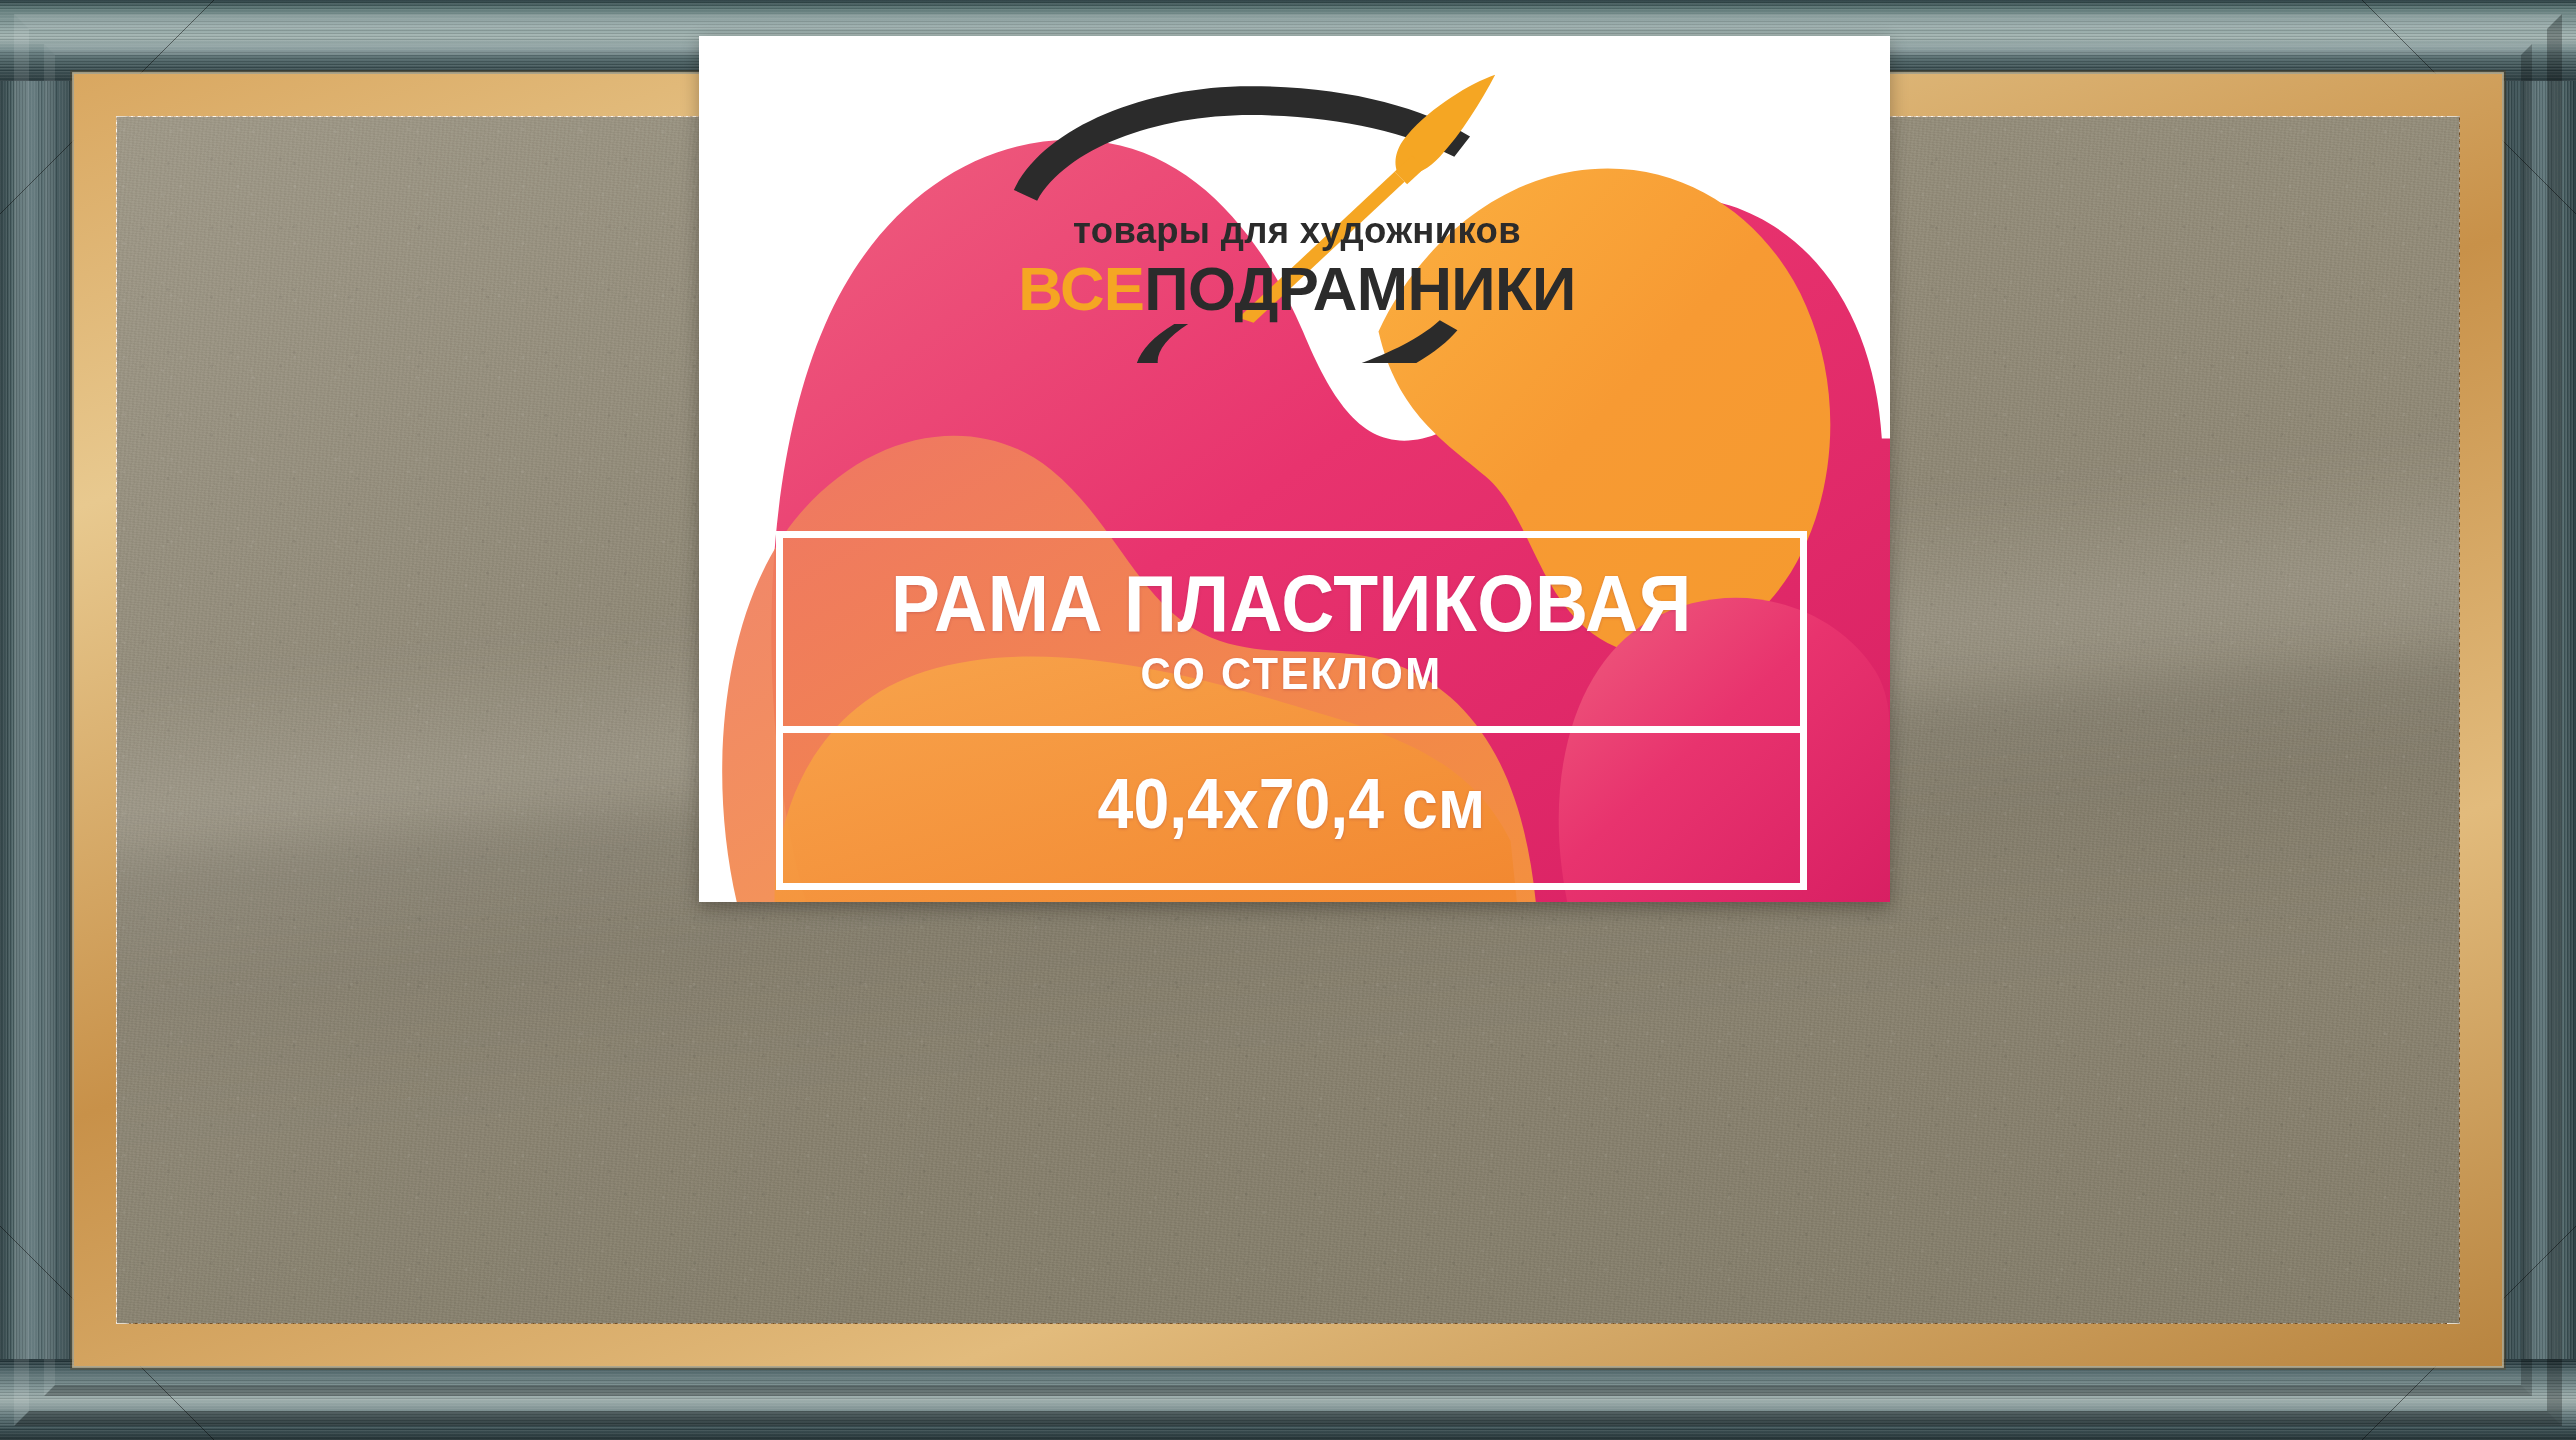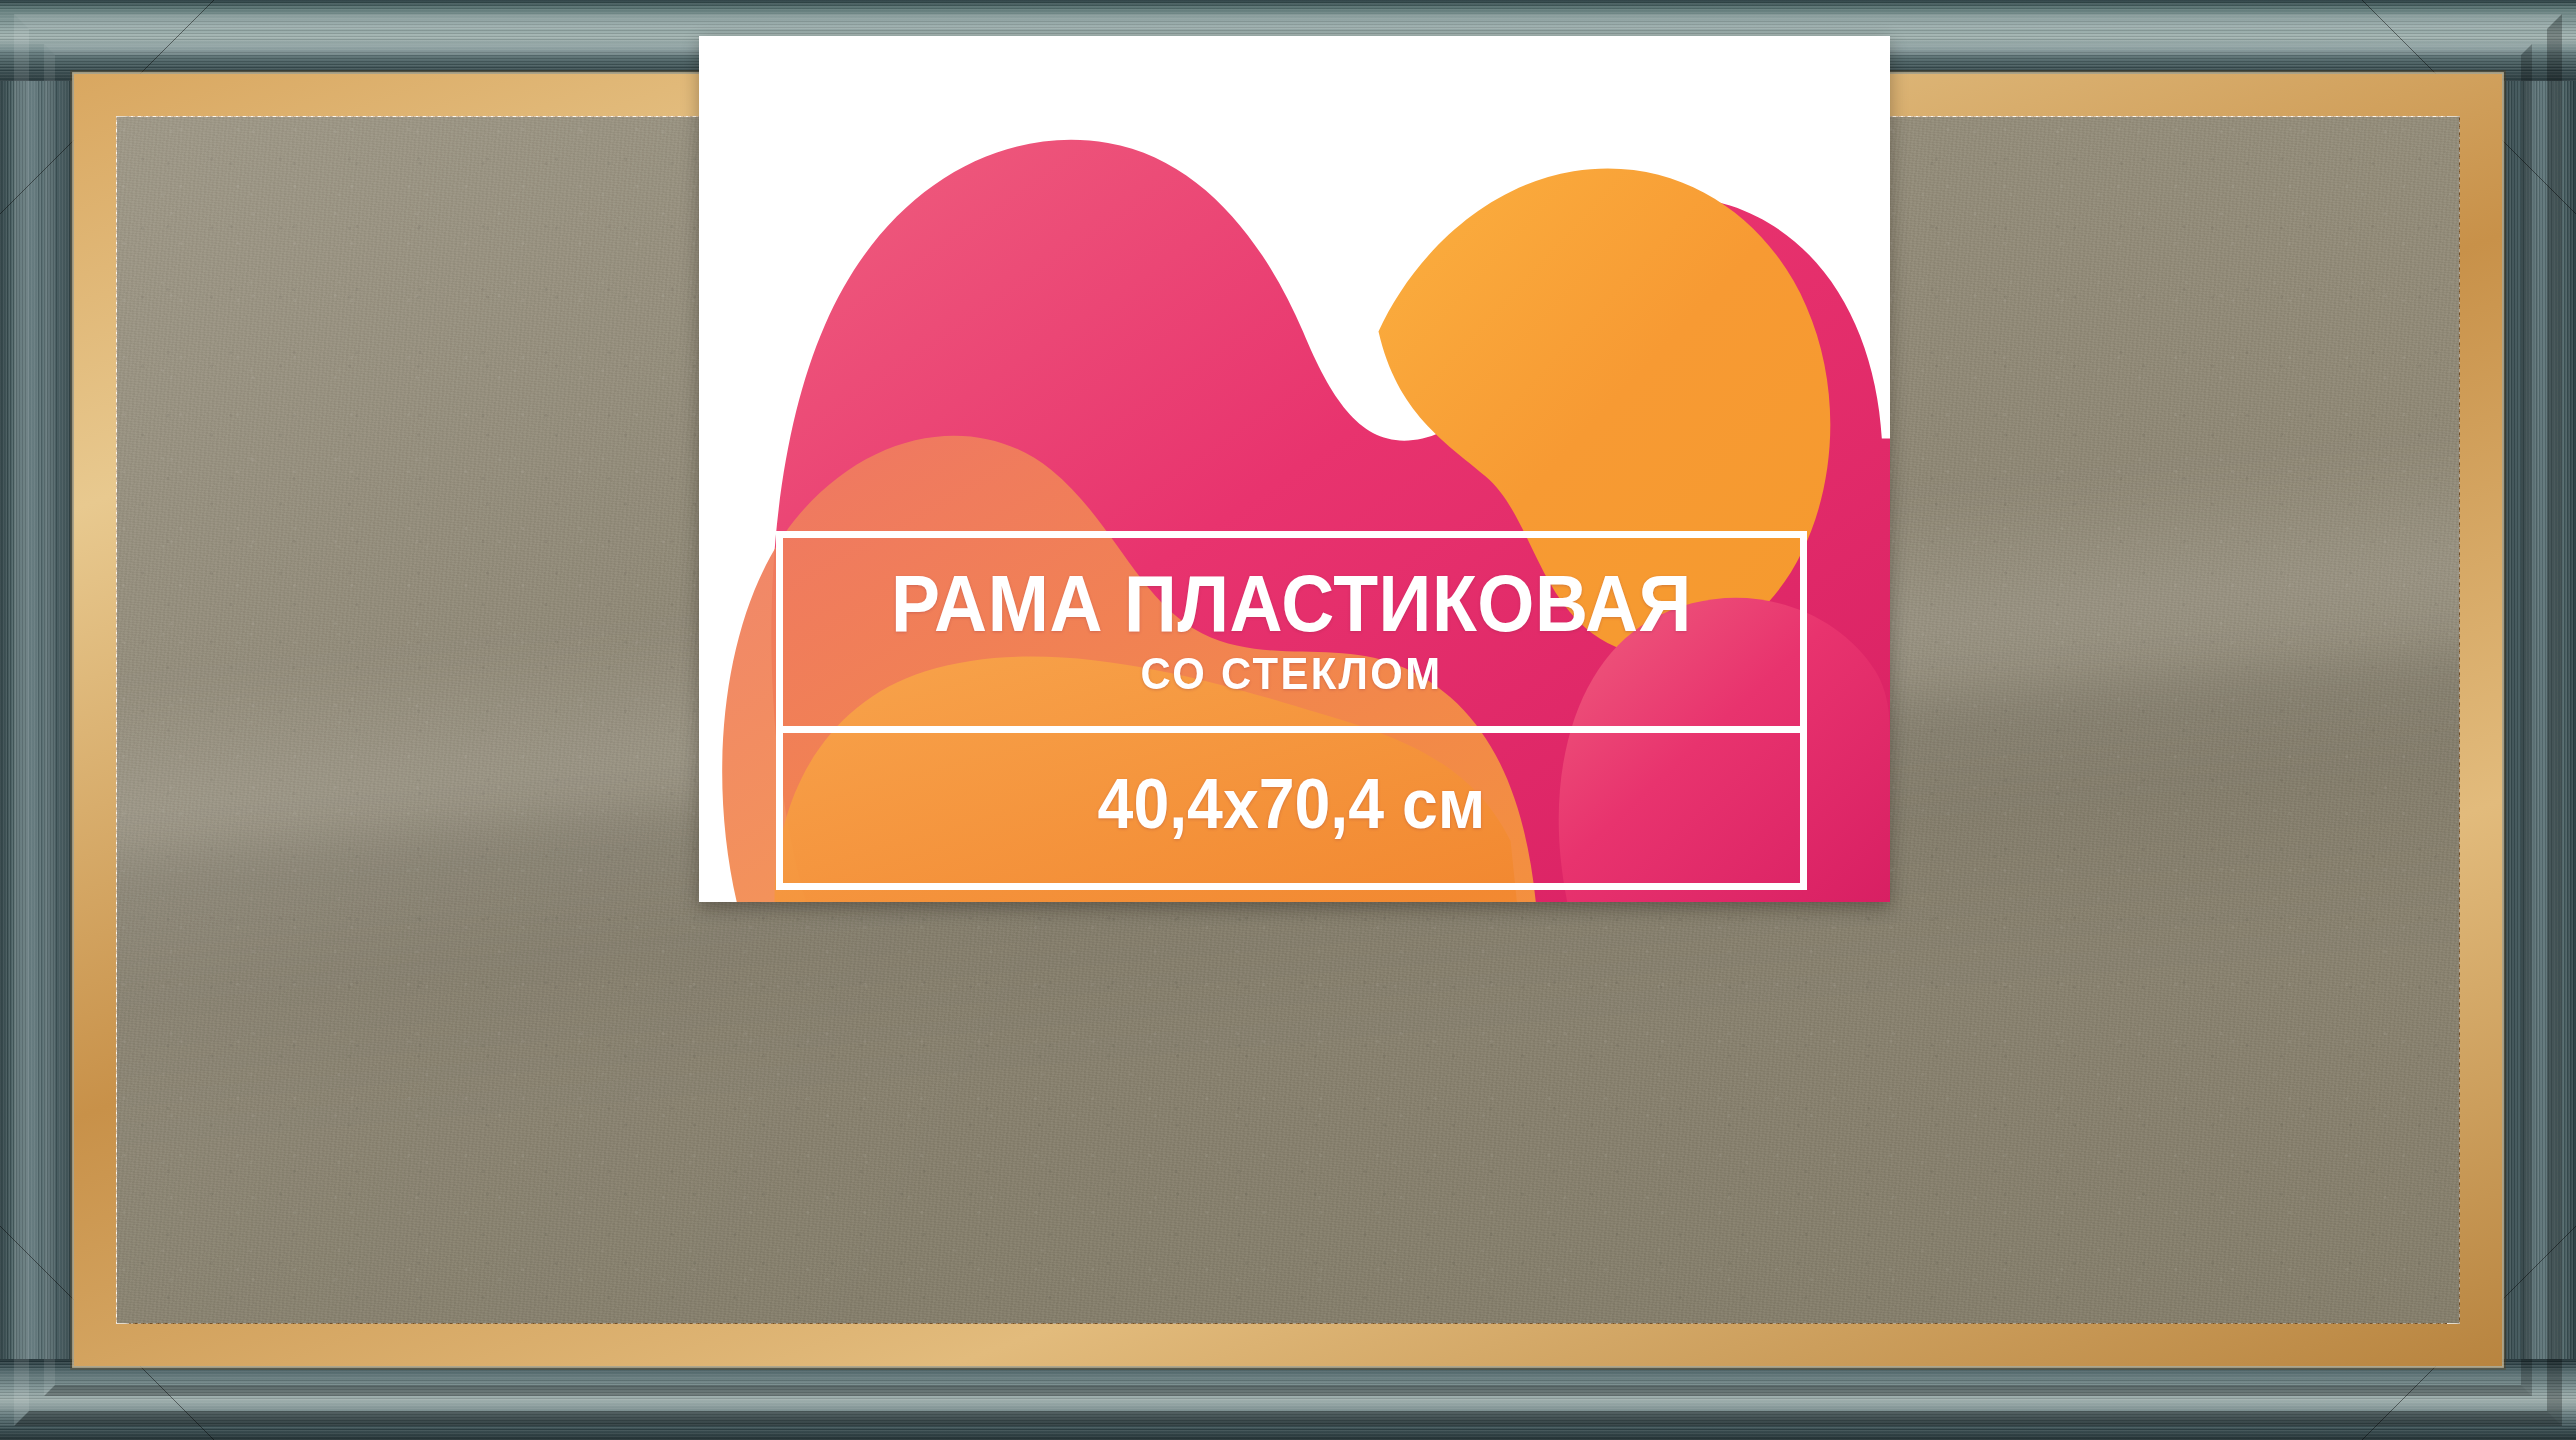--- a/index.html
+++ b/index.html
@@ -314,20 +314,47 @@
                  C 1240 1052, 1310 1180, 1330 1377 Z" fill="url(#gCoral)" opacity="0.93"></path>
 
         <path d="M 120 1377
                  C 120 1210, 200 1060, 360 1010
                  C 540 954, 760 1010, 930 1060
                  C 1090 1107, 1220 1140, 1290 1280
                  L 1300 1377 Z" fill="url(#gOrange2)" opacity="0.88"></path>
       </svg>
     </div>
 
+    <div class="logo">
+      <svg viewBox="0 0 1090 480" xmlns="http://www.w3.org/2000/svg">
+
+        <path d="M 95 205 C 140 108, 300 40, 470 40 C 620 40, 740 72, 820 120
+                 L 795 152 C 715 112, 605 86, 472 86 C 318 86, 178 140, 132 222 Z" fill="#2b2b2b"></path>
+
+        <g fill="#f5a623">
+
+          <path d="M 720 118 C 760 72, 820 36, 860 22 C 838 64, 806 116, 772 152
+                   C 752 174, 726 186, 706 180 C 696 160, 704 136, 720 118 Z"></path>
+
+          <path d="M 700 176 L 728 150 L 748 170 L 720 196 Z"></path>
+
+          <path d="M 716 192 L 700 176 L 452 408 L 476 416 Z"></path>
+        </g>
+
+        <text x="545" y="290" text-anchor="middle" font-family="Liberation Sans, sans-serif" font-size="58" font-weight="bold" fill="#2b2b2b" letter-spacing="0.5">товары для художников</text>
+
+        <text x="545" y="395" text-anchor="middle" font-family="Liberation Sans, sans-serif" font-size="98" font-weight="bold" letter-spacing="-1">
+          <tspan fill="#f5a623">ВСЕ</tspan><tspan fill="#2b2b2b">ПОДРАМНИКИ</tspan>
+        </text>
+
+        <path d="M 372 418 C 318 452, 306 492, 352 508 C 404 526, 520 520, 612 492
+                 C 690 468, 744 438, 772 412 L 800 428 C 768 466, 700 506, 610 532
+                 C 500 564, 372 568, 320 540 C 268 512, 280 460, 350 418 Z" fill="#2b2b2b"></path>
+      </svg>
+    </div>
 
     <div class="outline-box box-title"></div>
     <div class="outline-box box-size"></div>
 
     <div class="txt t-title">РАМА ПЛАСТИКОВАЯ</div>
     <div class="txt t-sub">СО СТЕКЛОМ</div>
     <div class="txt t-size">40,4x70,4 см</div>
 
   </div>
 </div>

